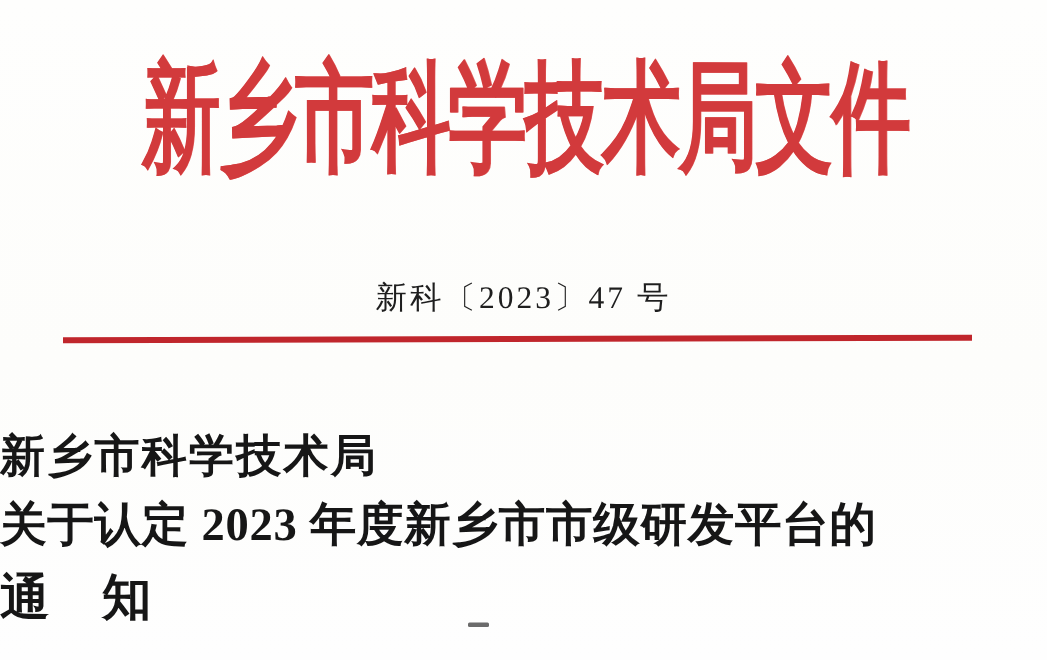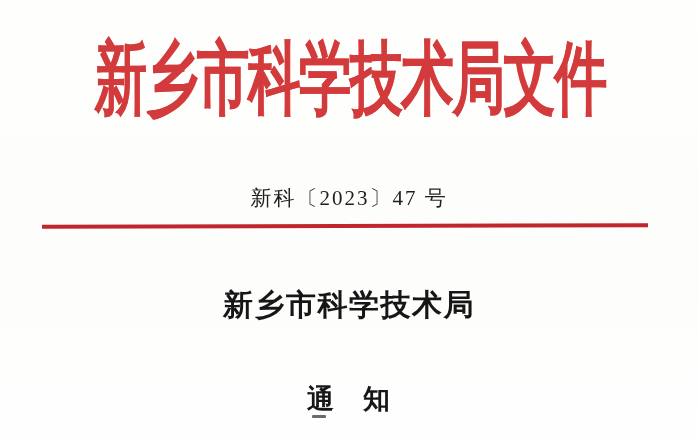--- a/index.html
+++ b/index.html
@@ -61,40 +61,40 @@
     height: 4px;
     background: #c0262c;
     transform: rotate(-0.15deg);
   }
 
   
   .title-line {
     position: absolute;
     left: 0;
     width: 100%;
-    text-align: center;
+    text-align: left;
     color: #161616;
     font-weight: bold;
     white-space: nowrap;
   }
   .title-1 {
     top: 289px;
     font-size: 30px;
     line-height: 32px;
     letter-spacing: 1.5px;
   }
   .title-2 {
     top: 331px;
     font-size: 31px;
     line-height: 38px;
     letter-spacing: 0.5px;
   }
   .title-3 {
     top: 380px;
-    font-size: 27px;
+    font-size: 33px;
     line-height: 38px;
     letter-spacing: 1px;
   }
 
   
   .scan-speckle {
     position: absolute;
     top: 415px;
     left: 312px;
     width: 14px;
@@ -112,18 +112,19 @@
   <div class="banner">
     <span class="banner-text">新乡市科学技术局文件</span>
   </div>
 
   <div class="doc-number">新科〔2023〕47 号</div>
 
   <div class="red-rule"></div>
 
   <div class="title-line title-1">新乡市科学技术局</div>
 
+  <div class="title-line title-2">关于认定 2023 年度新乡市市级研发平台的</div>
 
   <div class="title-line title-3">通　知</div>
 
   <div class="scan-speckle"></div>
 
 </div>
 
 </body></html>

